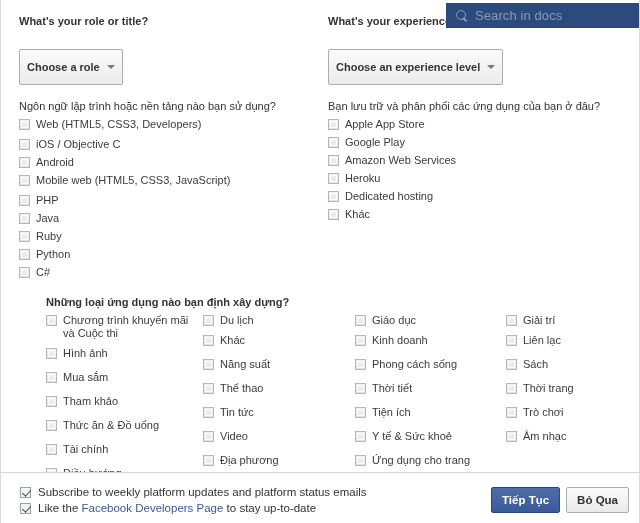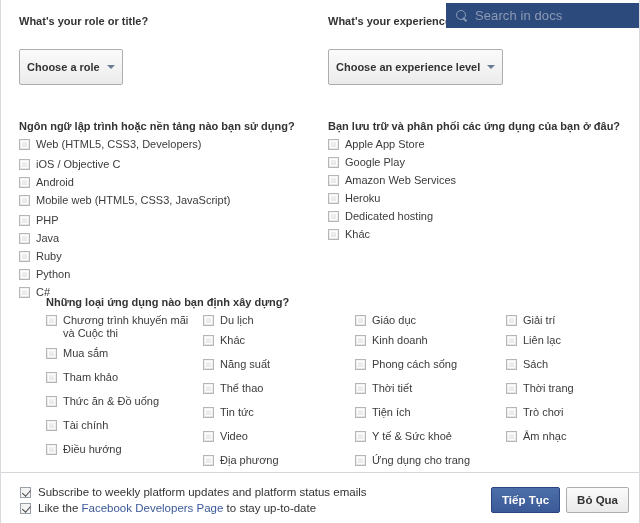--- a/index.html
+++ b/index.html
@@ -71,22 +71,22 @@
   }
   .dropdown .caret {
     margin-left: 7px;
     width: 0; height: 0;
     border-left: 4px solid transparent;
     border-right: 4px solid transparent;
     border-top: 4px solid #6a7b95;
   }
 
   .section-head {
-    font-size: 11px; font-weight: bold; color: #333;
-    margin: 34px 0 5px 0; line-height: 14px;
+    font-size: 11px; font-weight: normal; color: #333;
+    margin: 14px 0 5px 0; line-height: 14px;
   }
 
   
   .cbrow {
     display: flex; align-items: flex-start;
     margin-bottom: 5px; cursor: pointer;
   }
   .cbrow .box {
     flex: 0 0 auto;
     width: 11px; height: 11px;
@@ -269,20 +269,24 @@
     <div class="apps-head">Những loại ứng dụng nào bạn định xây dựng?</div>
     <div class="apps-grid">
 
       <div class="apps-col c0">
         <div class="cbrow tall">
           <span class="box"></span>
           <span class="lbl">Chương trình khuyến mãi và Cuộc thi</span>
         </div>
         <div class="cbrow">
           <span class="box"></span>
+          <span class="lbl">Hình ảnh</span>
+        </div>
+        <div class="cbrow">
+          <span class="box"></span>
           <span class="lbl">Mua sắm</span>
         </div>
         <div class="cbrow">
           <span class="box"></span>
           <span class="lbl">Tham khảo</span>
         </div>
         <div class="cbrow">
           <span class="box"></span>
           <span class="lbl">Thức ăn &amp; Đồ uống</span>
         </div>

